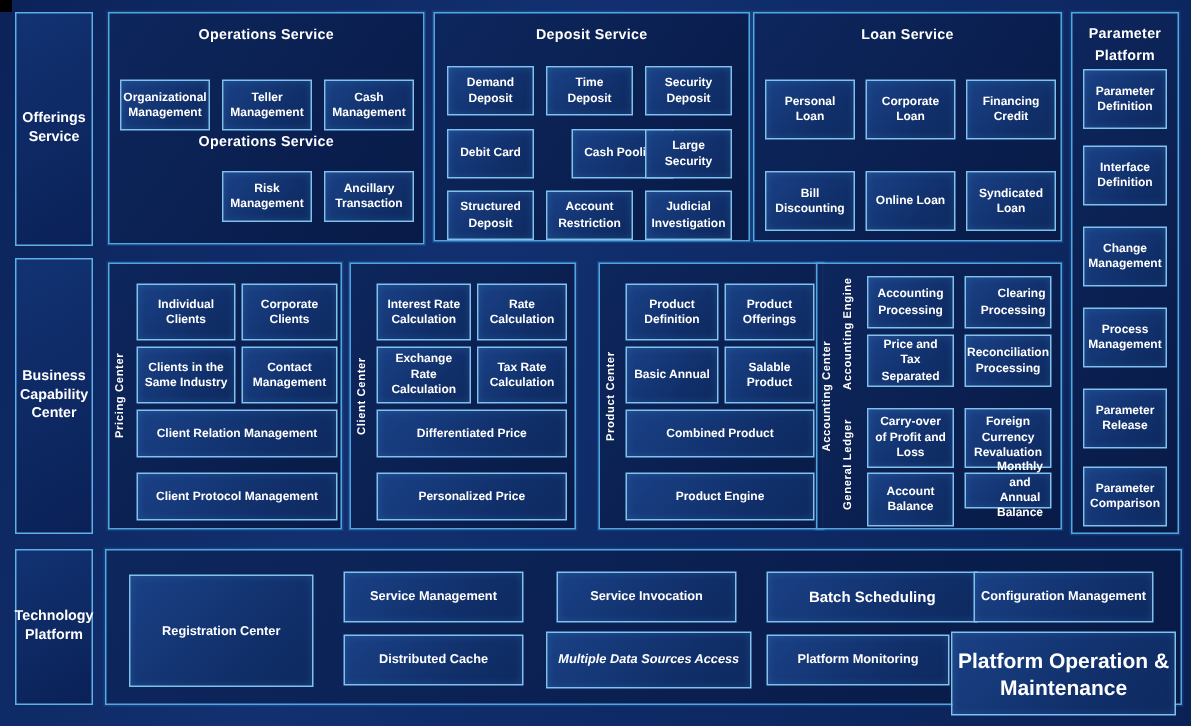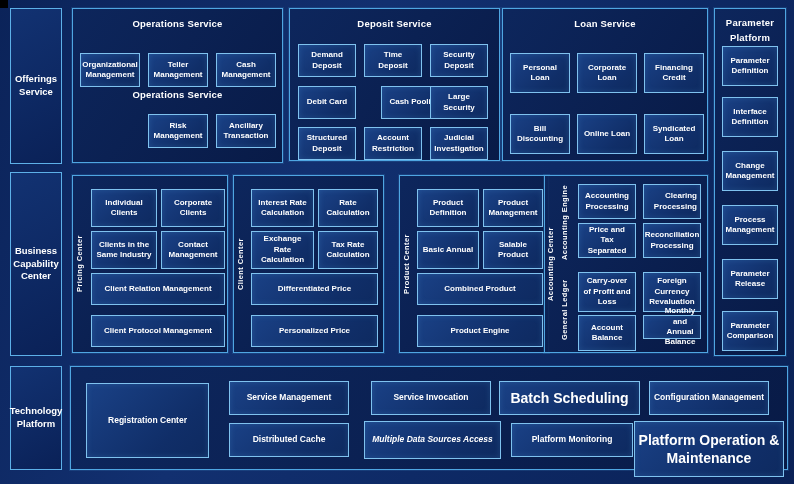--- a/index.html
+++ b/index.html
@@ -106,21 +106,21 @@
     <div class="box" style="left:84px;top:13px;width:60px;height:38px;">Rate Calculation</div>
     <div class="box" style="left:17px;top:55px;width:63px;height:38px;">Exchange Rate Calculation</div>
     <div class="box" style="left:84px;top:55px;width:60px;height:38px;">Tax Rate Calculation</div>
     <div class="box" style="left:17px;top:97px;width:127px;height:32px;">Differentiated Price</div>
     <div class="box" style="left:17px;top:139px;width:127px;height:32px;">Personalized Price</div>
   </div>
 
   <div class="panel" style="left:389px;top:175px;width:150px;height:178px;margin-left:10px;">
     <div class="vlabel" style="left:2px;top:0;bottom:0;">Product Center</div>
     <div class="box" style="left:17px;top:13px;width:62px;height:38px;">Product Definition</div>
-    <div class="box" style="left:83px;top:13px;width:60px;height:38px;">Product Management</div>
+    <div class="box" style="left:83px;top:13px;width:60px;height:38px;">Product Offerings</div>
     <div class="box" style="left:17px;top:55px;width:62px;height:38px;">Basic Annual</div>
     <div class="box" style="left:83px;top:55px;width:60px;height:38px;">Salable Product</div>
     <div class="box" style="left:17px;top:97px;width:126px;height:32px;">Combined Product</div>
     <div class="box" style="left:17px;top:139px;width:126px;height:32px;">Product Engine</div>
   </div>
 
   <div class="panel" style="left:544px;top:175px;width:164px;height:178px;">
     <div class="vlabel" style="left:1px;top:0;bottom:0;">Accounting Center</div>
     <div class="vlabel" style="left:15px;top:6px;height:80px;">Accounting Engine</div>
     <div class="vlabel" style="left:15px;top:94px;height:80px;">General Ledger</div>
@@ -131,20 +131,20 @@
     <div class="box" style="left:33px;top:96px;width:58px;height:40px;">Carry-over of Profit and Loss</div>
     <div class="box" style="left:98px;top:96px;width:58px;height:40px;">Foreign Currency Revaluation</div>
     <div class="box" style="left:33px;top:139px;width:58px;height:36px;">Account Balance</div>
     <div class="box" style="left:98px;top:139px;width:58px;height:24px;padding-left:19px;">Monthly and Annual Balance</div>
   </div>
 
   <div class="panel" style="left:70px;top:366px;width:718px;height:104px;">
     <div class="box" style="left:15px;top:16px;width:123px;height:75px;font-size:8.5px;">Registration Center</div>
     <div class="box" style="left:158px;top:14px;width:120px;height:34px;font-size:8.5px;">Service Management</div>
     <div class="box" style="left:300px;top:14px;width:120px;height:34px;font-size:8.5px;">Service Invocation</div>
-    <div class="box" style="left:428px;top:14px;width:141px;height:34px;font-size:14px;">Batch Scheduling</div>
+    <div class="box" style="left:440px;top:14px;width:141px;height:34px;font-size:10px;">Batch Scheduling</div>
     <div class="box" style="left:578px;top:14px;width:120px;height:34px;font-size:8.5px;">Configuration Management</div>
     <div class="box" style="left:158px;top:56px;width:120px;height:34px;font-size:8.5px;">Distributed Cache</div>
     <div class="box" style="left:293px;top:54px;width:137px;height:38px;font-size:8.5px;font-style:italic;">Multiple Data Sources Access</div>
     <div class="box" style="left:440px;top:56px;width:122px;height:34px;font-size:8.5px;">Platform Monitoring</div>
     <div class="box" style="left:563px;top:54px;width:150px;height:56px;font-size:14px;">Platform Operation &amp; Maintenance</div>
   </div>
 </div>
 
 </body></html>

